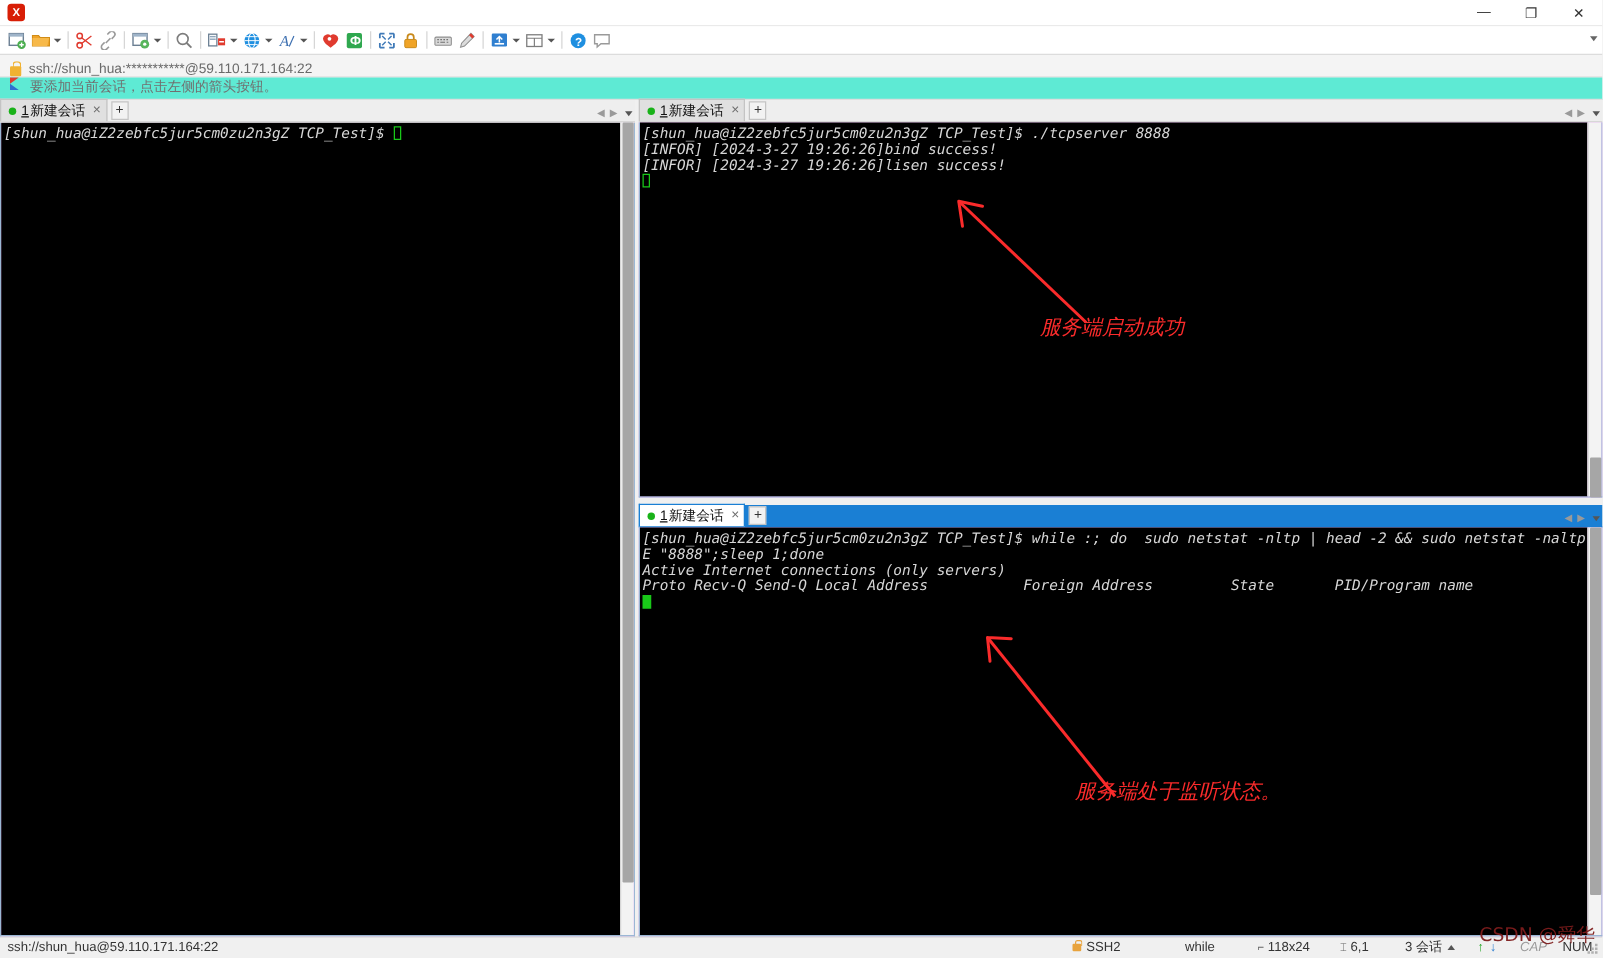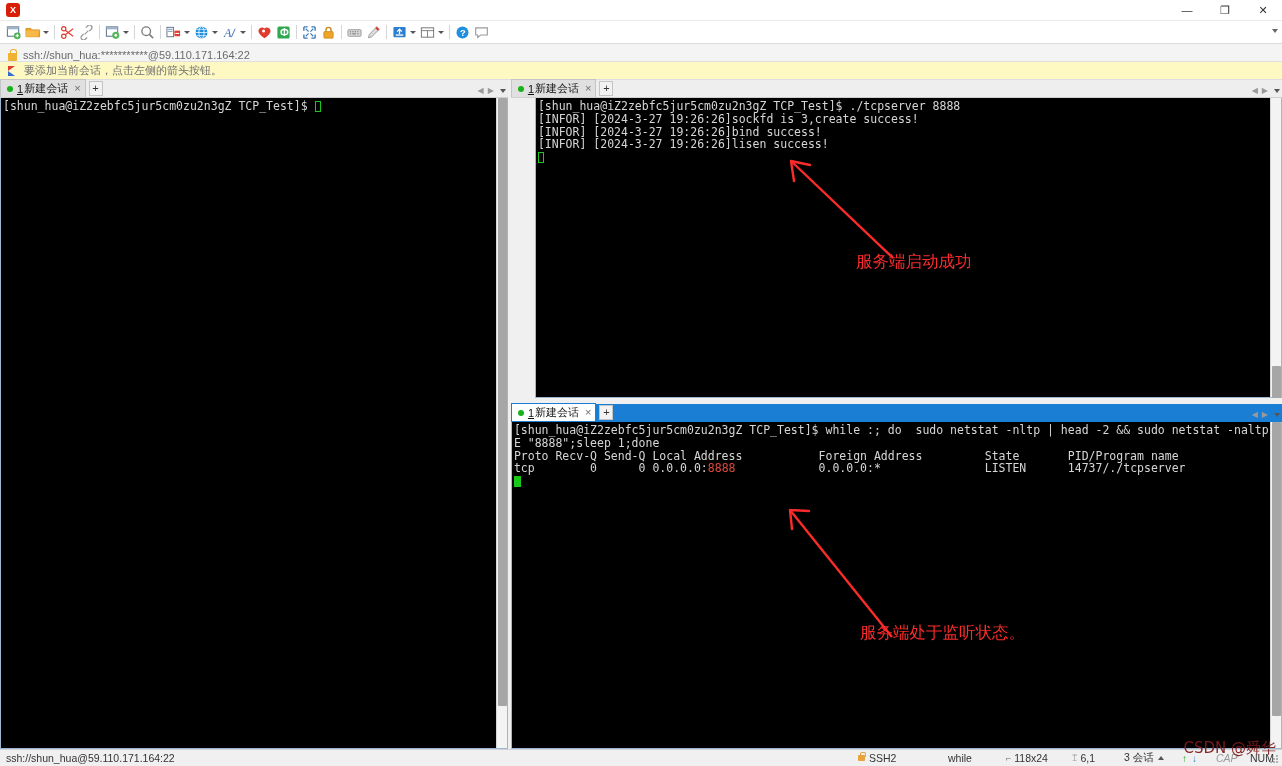--- a/index.html
+++ b/index.html
@@ -89,22 +89,22 @@
   }
   .lock-ico:before {
     content:""; position:absolute; left:2px; top:-4px;
     width:5px; height:5px; border:1.5px solid #f0b232;
     border-bottom:none; border-radius:3px 3px 0 0;
   }
   .addr-text { font-size: 11px; color: #6a6a6a; white-space: nowrap; }
 
   
   .noticebar {
-    height: 18px; background: #fef9c3;
-    display: flex; align-items: center;
+    height: 18px; background: #5eead4;
+    display: flex; align-items: flex-start;
     border-bottom: 1px solid #dedede;
     padding-left: 8px; flex: 0 0 18px;
   }
   .flag-ico {
     width: 10px; height: 10px; margin-right: 6px; position: relative; flex: 0 0 auto;
   }
   .flag-ico:before {
     content:""; position:absolute; left:0; top:0;
     border-top:5px solid #e03b2f; border-bottom:5px solid #2f6fd0;
     border-right:7px solid transparent;
@@ -156,21 +156,21 @@
   .nav-arrow { font-size: 8px; color: #9a9a9a; }
   .nav-caret {
     width: 0; height: 0; margin-left: 2px;
     border-left: 3px solid transparent; border-right: 3px solid transparent;
     border-top: 4px solid #555;
   }
 
   
   .term-wrap {
     flex: 1 1 auto; display: flex; background: #f0abfc; min-height: 0;
-    border: 1px solid #9bb7d4; border-top: none;
+    border: 1px solid #9bb7d4; border-top: none; font-style: italic;
   }
   .term {
     flex: 1 1 auto; background: #000; overflow: hidden;
     padding: 2px 0 0 2px; min-width: 0;
   }
   .term-line {
     font-family: "DejaVu Sans Mono", "Liberation Mono", monospace;
     font-size: 11.5px; line-height: 12.8px; color: #d6d6d6;
     white-space: pre; letter-spacing: 0px;
   }
@@ -447,24 +447,23 @@
             <span>新建会话</span>
             <span class="tab-close">×</span>
           </div>
           <div class="tab-add">+</div>
           <div class="tabstrip-right">
             <span class="nav-arrow">◀</span>
             <span class="nav-arrow">▶</span>
             <span class="nav-caret"></span>
           </div>
         </div>
-        <div class="term-wrap" style="position:relative;margin-left:24px;">
+        <div class="term-wrap" style="position:relative;">
           <div class="term">
             <div class="term-line">[shun_hua@iZ2zebfc5jur5cm0zu2n3gZ TCP_Test]$ ./tcpserver 8888</div>
-            <div class="term-line">[INFOR] [2024-3-27 19:26:26]sockfd is 3,create success!</div>
             <div class="term-line">[INFOR] [2024-3-27 19:26:26]bind success!</div>
             <div class="term-line">[INFOR] [2024-3-27 19:26:26]lisen success!</div>
             <div class="term-line"><span class="cursor-blk"></span></div>
 
             <svg class="anno-svg" style="left:247px; top:55px; width:120px; height:115px;" viewBox="0 0 120 115">
               <path d="M8 8 L110 105" stroke="#fa2b2b" stroke-width="2.4" fill="none"></path>
               <path d="M8 8 L11 28 M8 8 L27 12" stroke="#fa2b2b" stroke-width="2.4" fill="none" stroke-linecap="round"></path>
             </svg>
             <div class="anno" style="left:320px; top:153px;">服务端启动成功</div>
           </div>
@@ -488,22 +487,22 @@
           <div class="tabstrip-right">
             <span class="nav-arrow">◀</span>
             <span class="nav-arrow">▶</span>
             <span class="nav-caret"></span>
           </div>
         </div>
         <div class="term-wrap" style="position:relative;">
           <div class="term">
             <div class="term-line">[shun_hua@iZ2zebfc5jur5cm0zu2n3gZ TCP_Test]$ while :; do  sudo netstat -nltp | head -2 &amp;&amp; sudo netstat -naltp | grep -</div>
             <div class="term-line">E "8888";sleep 1;done</div>
+            <div class="term-line">Active Internet connections (only servers)</div>
             <div class="term-line">Proto Recv-Q Send-Q Local Address           Foreign Address         State       PID/Program name</div>
-            <div class="term-line"><span>tcp        0      0 0.0.0.0:</span><span class="red-port">8888</span><span>            0.0.0.0:*               LISTEN      14737/./tcpserver</span></div>
             <div class="term-line"><span class="cursor-solid"></span></div>
 
             <svg class="anno-svg" style="left:270px; top:80px; width:120px; height:145px;" viewBox="0 0 120 145">
               <path d="M8 8 L110 135" stroke="#fa2b2b" stroke-width="2.4" fill="none"></path>
               <path d="M8 8 L10 27 M8 8 L27 9" stroke="#fa2b2b" stroke-width="2.4" fill="none" stroke-linecap="round"></path>
             </svg>
             <div class="anno" style="left:348px; top:200px;">服务端处于监听状态。</div>
           </div>
           <div class="vscroll">
             <div class="vthumb" style="top:0; height:294px;"></div>

